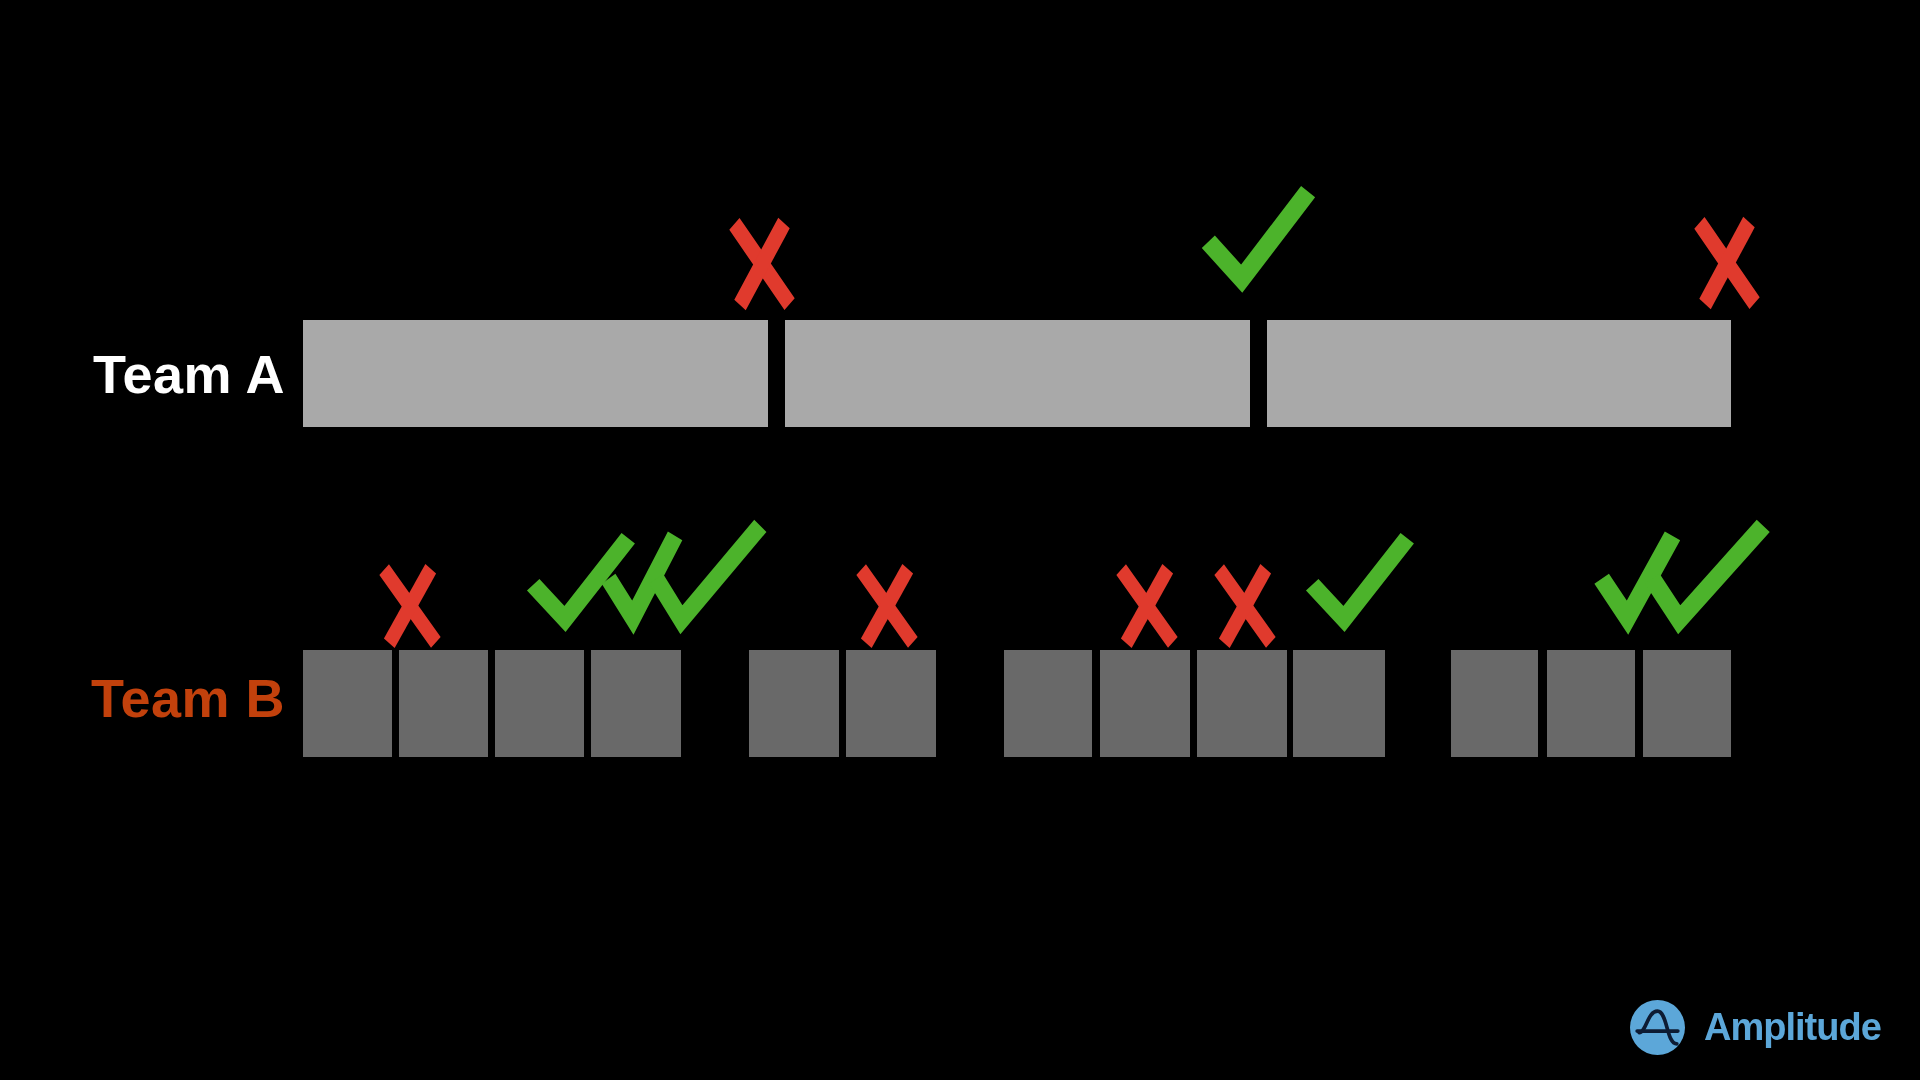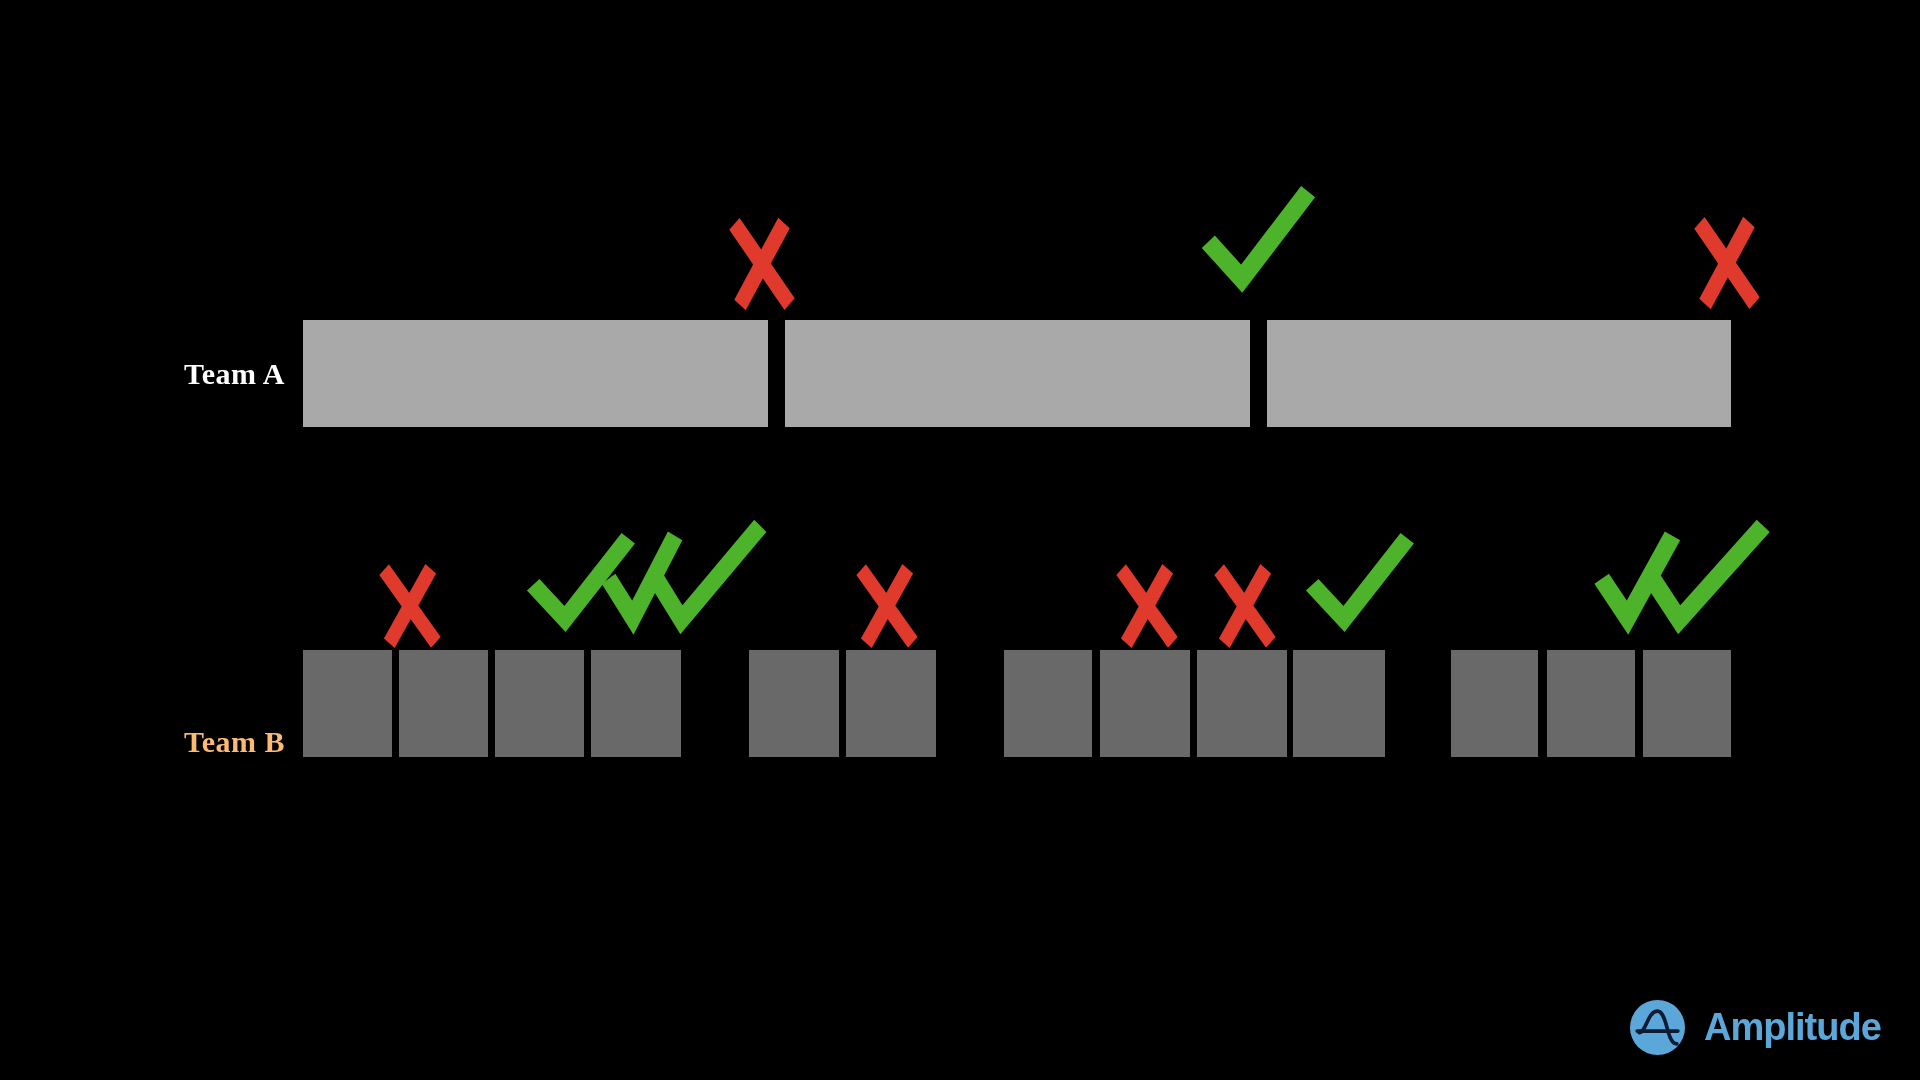--- a/index.html
+++ b/index.html
@@ -7,22 +7,22 @@
     width:1920px;height:1080px;overflow:hidden;
     font-family:"Liberation Sans",sans-serif;
     background:#000;
   }
   #slide{
     position:relative;width:1920px;height:1080px;
   }
   .row-label{
     position:absolute;left:0;width:285px;
     display:flex;align-items:center;justify-content:flex-end;
-    font-weight:bold;font-size:30px;letter-spacing:0.5px;
-    font-family:Liberation Serif, serif;
+    font-weight:bold;font-size:54px;letter-spacing:0.5px;
+    font-family:Liberation Sans, sans-serif;
   }
   .bar{position:absolute;}
   .mark{position:absolute;overflow:visible;}
   .mark path{vector-effect:none;}
   .mark-x{transform:rotate(-3deg);}
   .logo{
     position:absolute;left:1630px;top:1000px;
     display:flex;align-items:center;gap:19px;
   }
   .logo-icon{display:block;width:55px;height:55px;}
@@ -54,21 +54,21 @@
       <path d="M18 10 L82 90" fill="none" stroke="#e03a2d" stroke-width="21" stroke-linecap="square" stroke-linejoin="miter"></path>
       <path d="M80 12 L20 88" fill="none" stroke="#e03a2d" stroke-width="21" stroke-linecap="square" stroke-linejoin="miter"></path>
     </svg>
     <svg viewBox="0 0 100 100" preserveAspectRatio="none" class="mark mark-check" style="left: 1206px; top: 188px; width: 105px; height: 108px;">
       <path d="M8 56 L34 84 L92 10" fill="none" stroke="#4cb32b" stroke-width="17" stroke-linecap="square" stroke-linejoin="miter"></path>
     </svg>
     <svg viewBox="0 0 100 100" preserveAspectRatio="none" class="mark mark-x" style="left: 1694px; top: 220px; width: 66px; height: 86px;">
       <path d="M18 10 L82 90" fill="none" stroke="#e03a2d" stroke-width="21" stroke-linecap="square" stroke-linejoin="miter"></path>
       <path d="M80 12 L20 88" fill="none" stroke="#e03a2d" stroke-width="21" stroke-linecap="square" stroke-linejoin="miter"></path>
     </svg>
-    <div class="row-label" style="top: 688px; height: 107px; color: #fdba74;">Team B</div>
+    <div class="row-label" style="top: 644px; height: 107px; color: #c2410c;">Team B</div>
     <div class="bar" style="left: 303px; top: 650px; width: 89px; height: 107px; background: rgb(105, 105, 105);"></div>
     <div class="bar" style="left: 399px; top: 650px; width: 89px; height: 107px; background: rgb(105, 105, 105);"></div>
     <div class="bar" style="left: 495px; top: 650px; width: 89px; height: 107px; background: rgb(105, 105, 105);"></div>
     <div class="bar" style="left: 591px; top: 650px; width: 90px; height: 107px; background: rgb(105, 105, 105);"></div>
     <div class="bar" style="left: 749px; top: 650px; width: 90px; height: 107px; background: rgb(105, 105, 105);"></div>
     <div class="bar" style="left: 846px; top: 650px; width: 90px; height: 107px; background: rgb(105, 105, 105);"></div>
     <div class="bar" style="left: 1004px; top: 650px; width: 88px; height: 107px; background: rgb(105, 105, 105);"></div>
     <div class="bar" style="left: 1100px; top: 650px; width: 90px; height: 107px; background: rgb(105, 105, 105);"></div>
     <div class="bar" style="left: 1197px; top: 650px; width: 90px; height: 107px; background: rgb(105, 105, 105);"></div>
     <div class="bar" style="left: 1293px; top: 650px; width: 92px; height: 107px; background: rgb(105, 105, 105);"></div>

